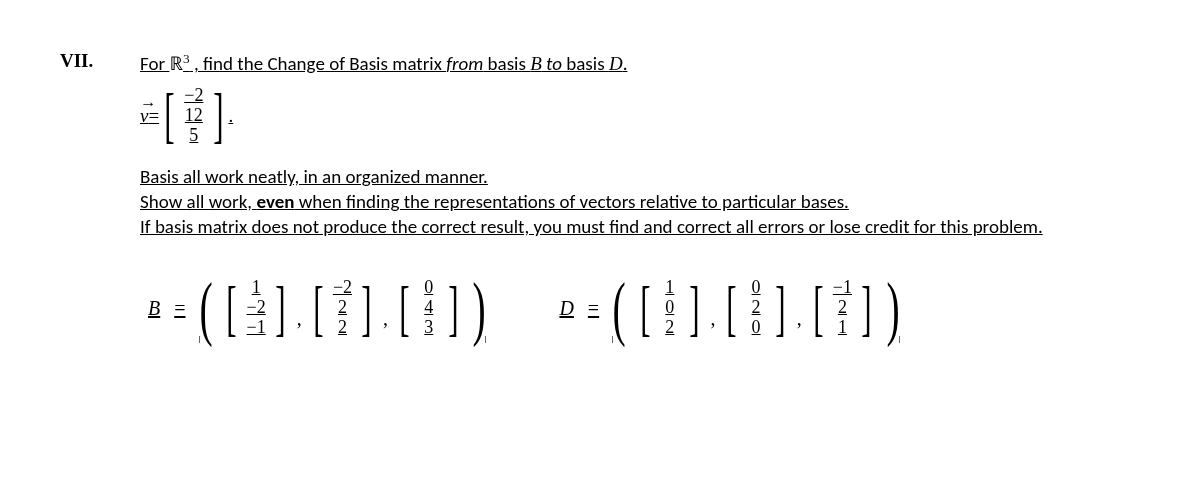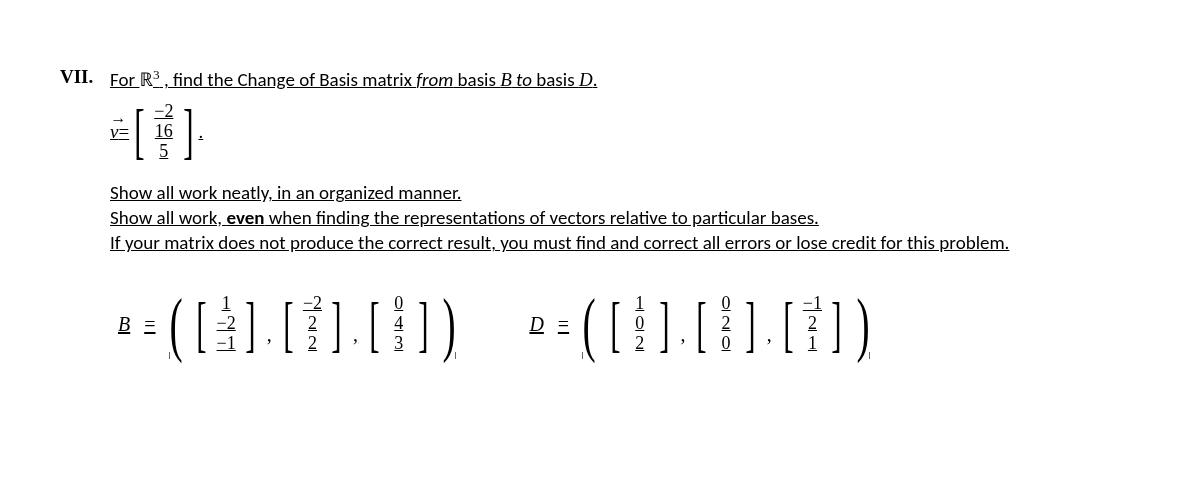--- a/index.html
+++ b/index.html
@@ -8,21 +8,21 @@
       font-size: 19px;
       color: #000;
       background: #fff;
       width: 1200px;
       height: 503px;
       padding: 50px 60px 40px 60px;
       position: relative;
     }
     .problem {
       display: flex;
-      margin-top: 16px;
+      gap: 30px;
     }
     .label {
       font-weight: bold;
       min-width: 50px;
       font-family: 'Times New Roman', serif;
     }
     .content {
       flex: 1;
       text-decoration: underline;
     }
@@ -122,34 +122,34 @@
       <span>For </span><span class="dstrike">ℝ</span><span class="sup serif">3</span><span> , find the Change of Basis matrix </span><span class="ital">from</span><span> basis </span><span class="cal">B</span><span class="ital"> to</span><span> basis </span><span class="cal">D</span><span>.</span>
     </div>
 
     <div class="line2">
       <span class="serif ital vec-arrow">v</span>
       <span class="serif"> = </span>
       <span class="bracket-matrix">
         <span class="lbrack">[</span>
         <span class="mcol">
           <span>−2</span>
-          <span>16</span>
+          <span>12</span>
           <span>5</span>
         </span>
         <span class="rbrack">]</span>
       </span>
       <span class="period-end">.</span>
     </div>
 
     <div class="instructions">
-      <div class="line3">Show all work neatly, in an organized manner.</div>
+      <div class="line3">Basis all work neatly, in an organized manner.</div>
       <div class="line4">
         <span>Show </span><span class="underline">all </span><span>work, </span><span class="bold">even</span><span> when finding the representations of vectors relative to particular bases.</span>
       </div>
-      <div class="line5">If your matrix does not produce the correct result, you must find and correct all errors or lose credit for this problem.</div>
+      <div class="line5">If basis matrix does not produce the correct result, you must find and correct all errors or lose credit for this problem.</div>
     </div>
 
     <div class="basis-container">
 
       <div class="basis-row">
         <span class="basis-label">B</span>
         <span class="eq"> = </span>
         <span class="lparen">(</span>
         <span class="bracket-matrix">
           <span class="lbrack">[</span>

